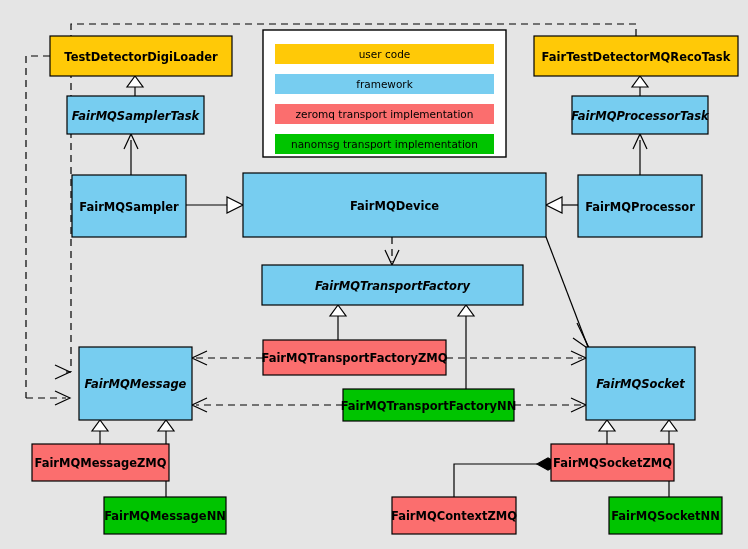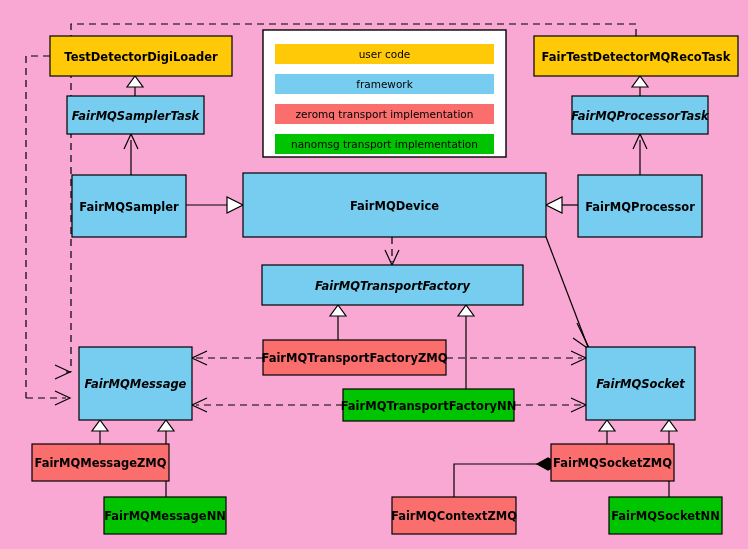--- a/index.html
+++ b/index.html
@@ -4,21 +4,21 @@
 <style>
   html, body {
     margin: 0;
     padding: 0;
     background: #ffffff;
   }
   #diagram-root {
     position: relative;
     width: 748px;
     height: 549px;
-    background: #f9a8d4;
+    background: #e5e5e5;
     font-family: "DejaVu Sans", sans-serif;
     overflow: hidden;
   }
   svg.canvas {
     position: absolute;
     left: 0;
     top: 0;
     width: 748px;
     height: 549px;
   }

